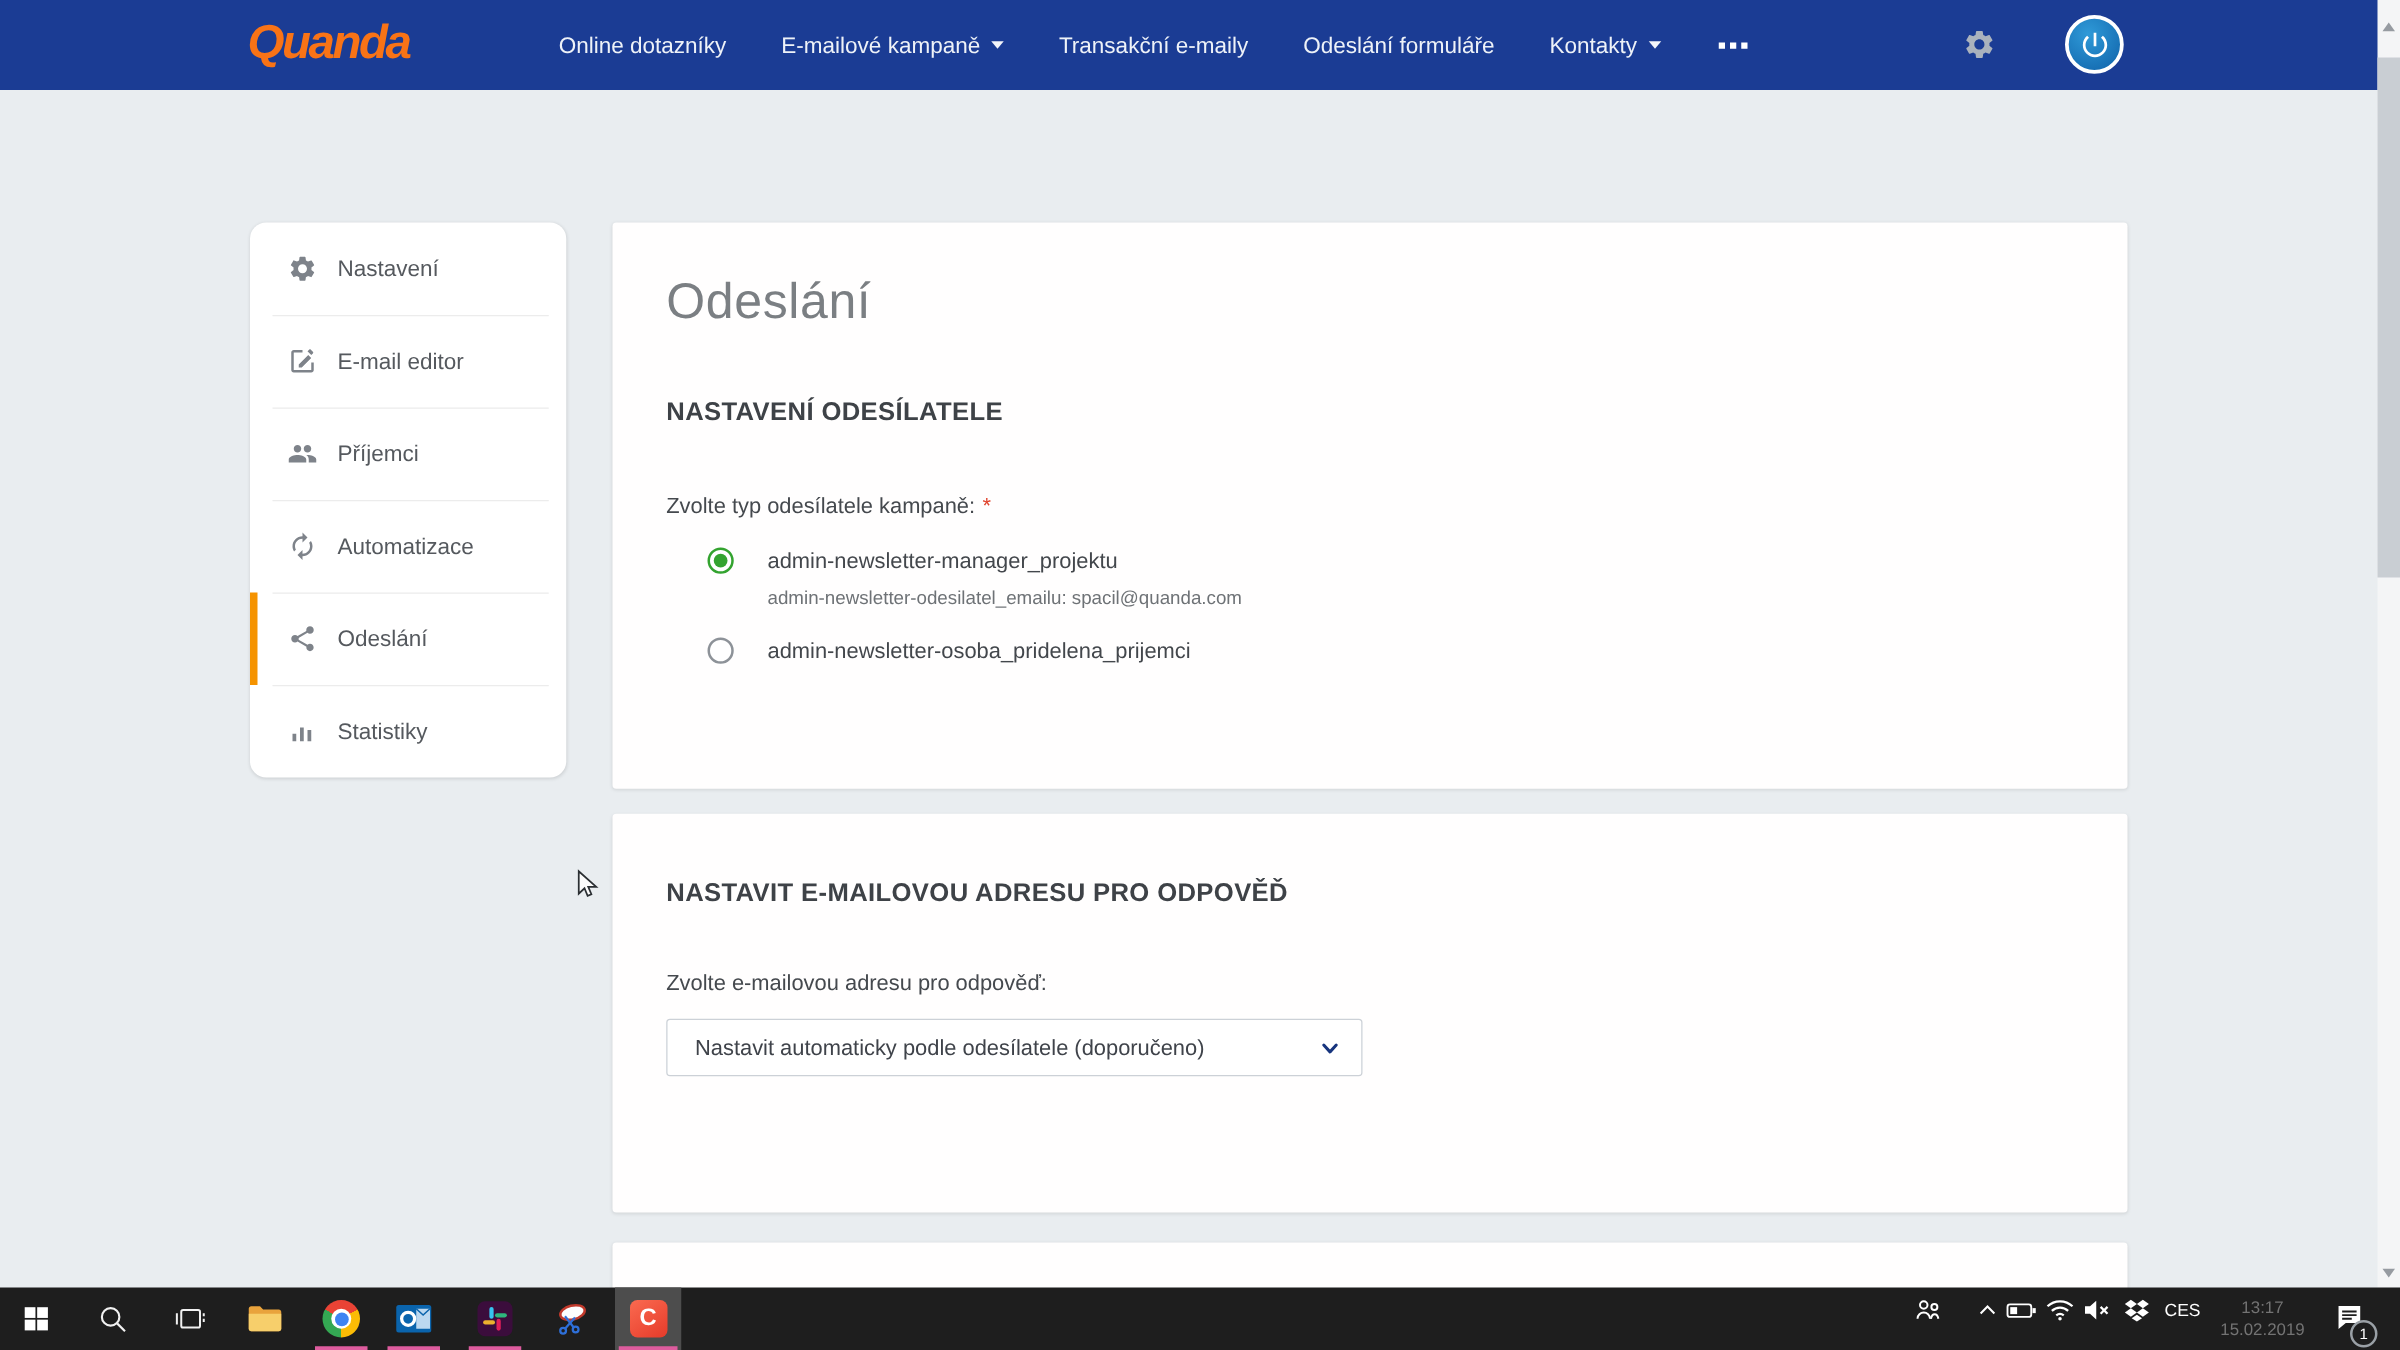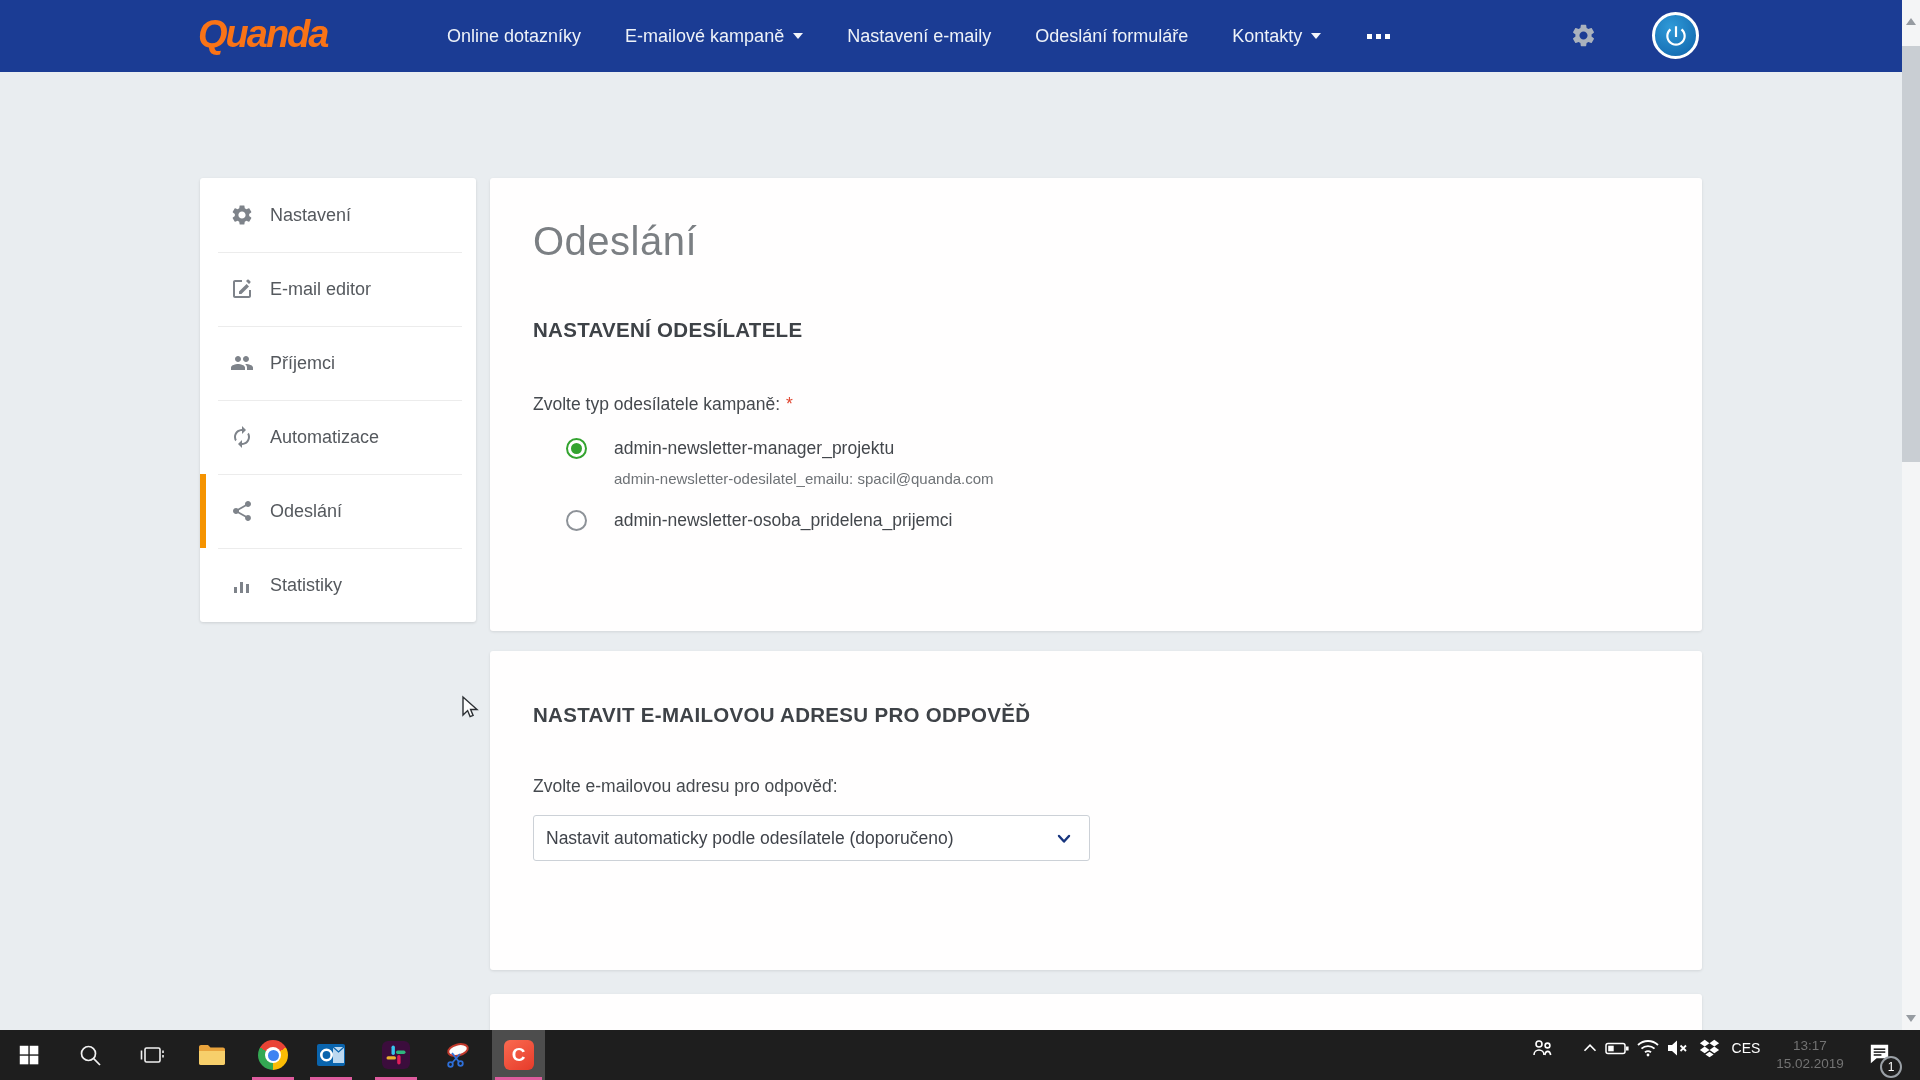--- a/index.html
+++ b/index.html
@@ -31,21 +31,21 @@
   .cb-divider { position:absolute; left:1589px; top:15px; width:1px; height:28px; background:#e3e3e3; }
 
   
   .scrollbar { position:absolute; left:1902px; top:0; width:18px; height:1030px; background:#f4f5f6; z-index:30; }
   .sb-arrow-up, .sb-arrow-down { position:absolute; left:4px; width:0; height:0; border-left:5px solid transparent; border-right:5px solid transparent; }
   .sb-arrow-up { top:18px; border-bottom:7px solid #969ba1; }
   .sb-arrow-down { bottom:8px; border-top:7px solid #969ba1; }
   .sb-thumb { position:absolute; left:0; top:46px; width:18px; height:416px; background:#c9ced3; cursor:pointer; }
 
   
-  .sidebar { position:absolute; left:200px; top:178px; width:276px; background:#fff; border-radius:3px;
+  .sidebar { position:absolute; left:200px; top:178px; width:253px; background:#fff; border-radius:13px;
     box-shadow:0 1px 3px rgba(0,0,0,.12); z-index:5; }
   .side-row { position:relative; height:74px; display:flex; align-items:center; cursor:pointer; }
   .side-row + .side-row::before { content:""; position:absolute; left:18px; right:14px; top:0; border-top:1px solid #ececec; }
   .side-ico { width:24px; height:24px; color:#7e838a; margin-left:30px; flex:0 0 auto; }
   .side-label { font-size:18px; color:#55595e; margin-left:16px; }
   .side-row.active .active-bar { position:absolute; left:0; top:0; bottom:0; width:6px; background:#f59300; }
 
   
   .card { position:absolute; left:490px; width:1212px; background:#fffefe; border-radius:3px; box-shadow:0 1px 3px rgba(0,0,0,.10); }
   .card1 { top:178px; height:453px; }
@@ -56,21 +56,21 @@
   .question { position:absolute; left:43px; font-size:17.5px; color:#45494e; }
   .req { color:#e0452f; margin-left:6px; }
   .radio-row { position:absolute; display:flex; align-items:center; cursor:pointer; }
   .radio { width:21px; height:21px; border-radius:50%; background:#fff; border:2px solid #8d9298; position:relative; flex:0 0 auto; }
   .radio.checked { border-color:#33a32f; }
   .radio.checked::after { content:""; position:absolute; left:3px; top:3px; width:11px; height:11px; border-radius:50%; background:#33a32f; }
   .radio-label { font-size:17.5px; color:#43474c; margin-left:27px; }
   .radio-sub { position:absolute; left:124px; top:292px; font-size:15px; color:#6e7276; }
   .select-box { position:absolute; left:43px; top:164px; width:557px; height:46px; border:1px solid #ccd1d7; border-radius:3px;
     background:#fff; display:flex; align-items:center; cursor:pointer; }
-  .select-value { font-size:17.5px; color:#3f434a; margin-left:12px; }
+  .select-value { font-size:17.5px; color:#3f434a; margin-left:22px; }
   .select-chevron { position:absolute; right:18px; top:18px; }
 
   
   .taskbar { position:absolute; left:0; top:1030px; width:1920px; height:50px; background:#1e1e1e; z-index:50; }
   .tb-tile { position:absolute; top:0; width:48px; height:50px; display:flex; align-items:center; justify-content:center; cursor:pointer; }
   .tb-underline { position:absolute; bottom:0; left:3px; right:3px; height:3px; background:#de5c9e; }
   .tb-active { background:#4d4d4d; }
   .camtasia-ico { width:30px; height:30px; border-radius:6px; background:linear-gradient(145deg,#fa6a50,#e63b2a);
     color:#fff; font-weight:bold; font-size:19px; display:flex; align-items:center; justify-content:center; }
   .chrome-ico { width:30px; height:30px; border-radius:50%; position:relative;
@@ -96,21 +96,21 @@
     <div class="logo">Quanda</div>
     <div class="main-nav">
       <div class="nav-item">
           <span>Online dotazníky</span>
         </div>
       <div class="nav-item">
           <span>E-mailové kampaně</span>
           <span class="caret"></span>
         </div>
       <div class="nav-item">
-          <span>Nastavení e-maily</span>
+          <span>Transakční e-maily</span>
         </div>
       <div class="nav-item">
           <span>Odeslání formuláře</span>
         </div>
       <div class="nav-item">
           <span>Kontakty</span>
           <span class="caret"></span>
         </div>
       <div class="more-btn">
           <i></i>

